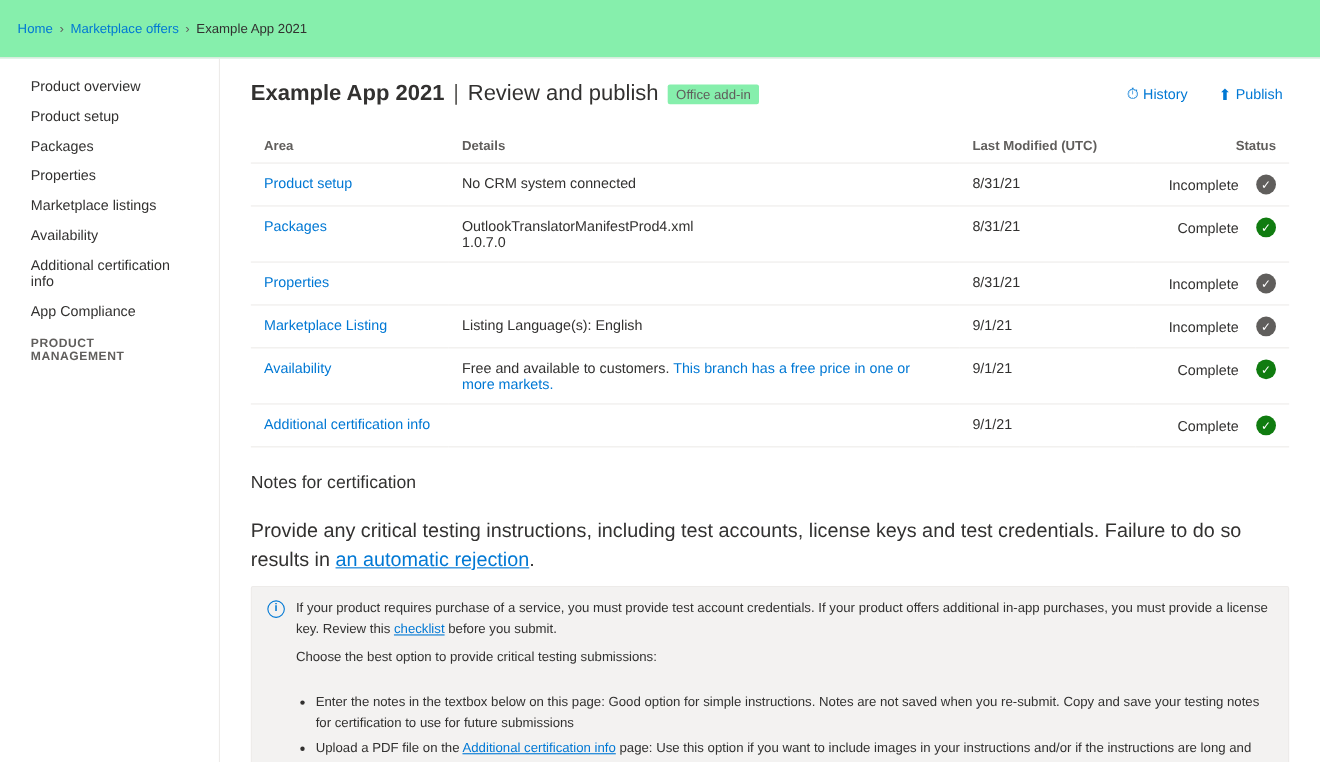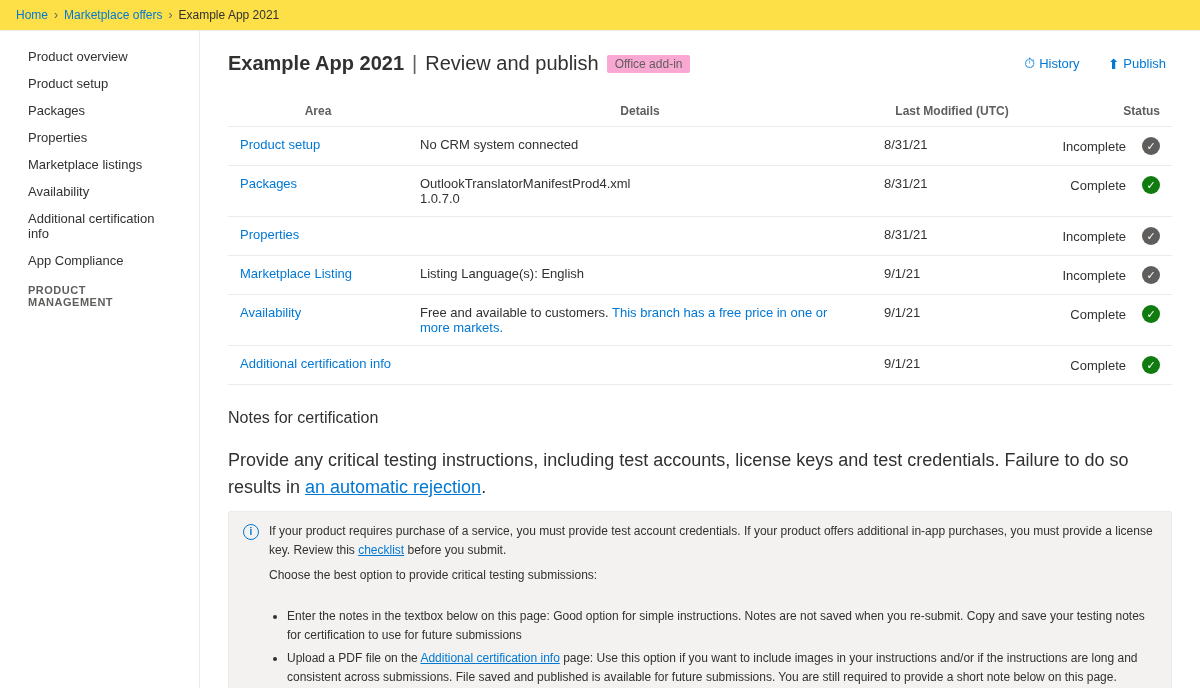--- a/index.html
+++ b/index.html
@@ -1,21 +1,21 @@
 <!DOCTYPE html>
 <html><head>
   <meta charset="utf-8">
   <style>
     * { box-sizing: border-box; margin: 0; padding: 0; }
     body { font-family: 'Segoe UI', Arial, sans-serif; font-size: 13px; color: #323130; background: #fff; }
 
     
     .top-bar {
-      height: 31px;
-      background: #fde047;
+      height: 53px;
+      background: #86efac;
       border-bottom: 1px solid #edebe9;
       display: flex;
       align-items: center;
       padding: 0 16px;
     }
     .breadcrumb {
       display: flex;
       align-items: center;
       gap: 6px;
       font-size: 12px;
@@ -76,21 +76,21 @@
       display: flex;
       align-items: center;
       gap: 8px;
     }
     .page-title .divider { color: #605e5c; font-weight: 300; }
     .page-title .subtitle { font-weight: 400; font-size: 20px; }
     .page-title .badge {
       font-size: 12px;
       font-weight: 400;
       color: #605e5c;
-      background: #f9a8d4;
+      background: #86efac;
       padding: 2px 8px;
       border-radius: 2px;
     }
     .header-actions {
       display: flex;
       align-items: center;
       gap: 16px;
     }
     .header-btn {
       display: flex;
@@ -104,21 +104,21 @@
       padding: 4px 6px;
     }
 
     
     .review-table {
       width: 100%;
       border-collapse: collapse;
       margin-bottom: 24px;
     }
     .review-table th {
-      text-align: center;
+      text-align: left;
       font-size: 12px;
       font-weight: 600;
       color: #605e5c;
       padding: 8px 12px;
       border-bottom: 1px solid #edebe9;
     }
     .review-table td {
       padding: 10px 12px;
       border-bottom: 1px solid #edebe9;
       vertical-align: top;

